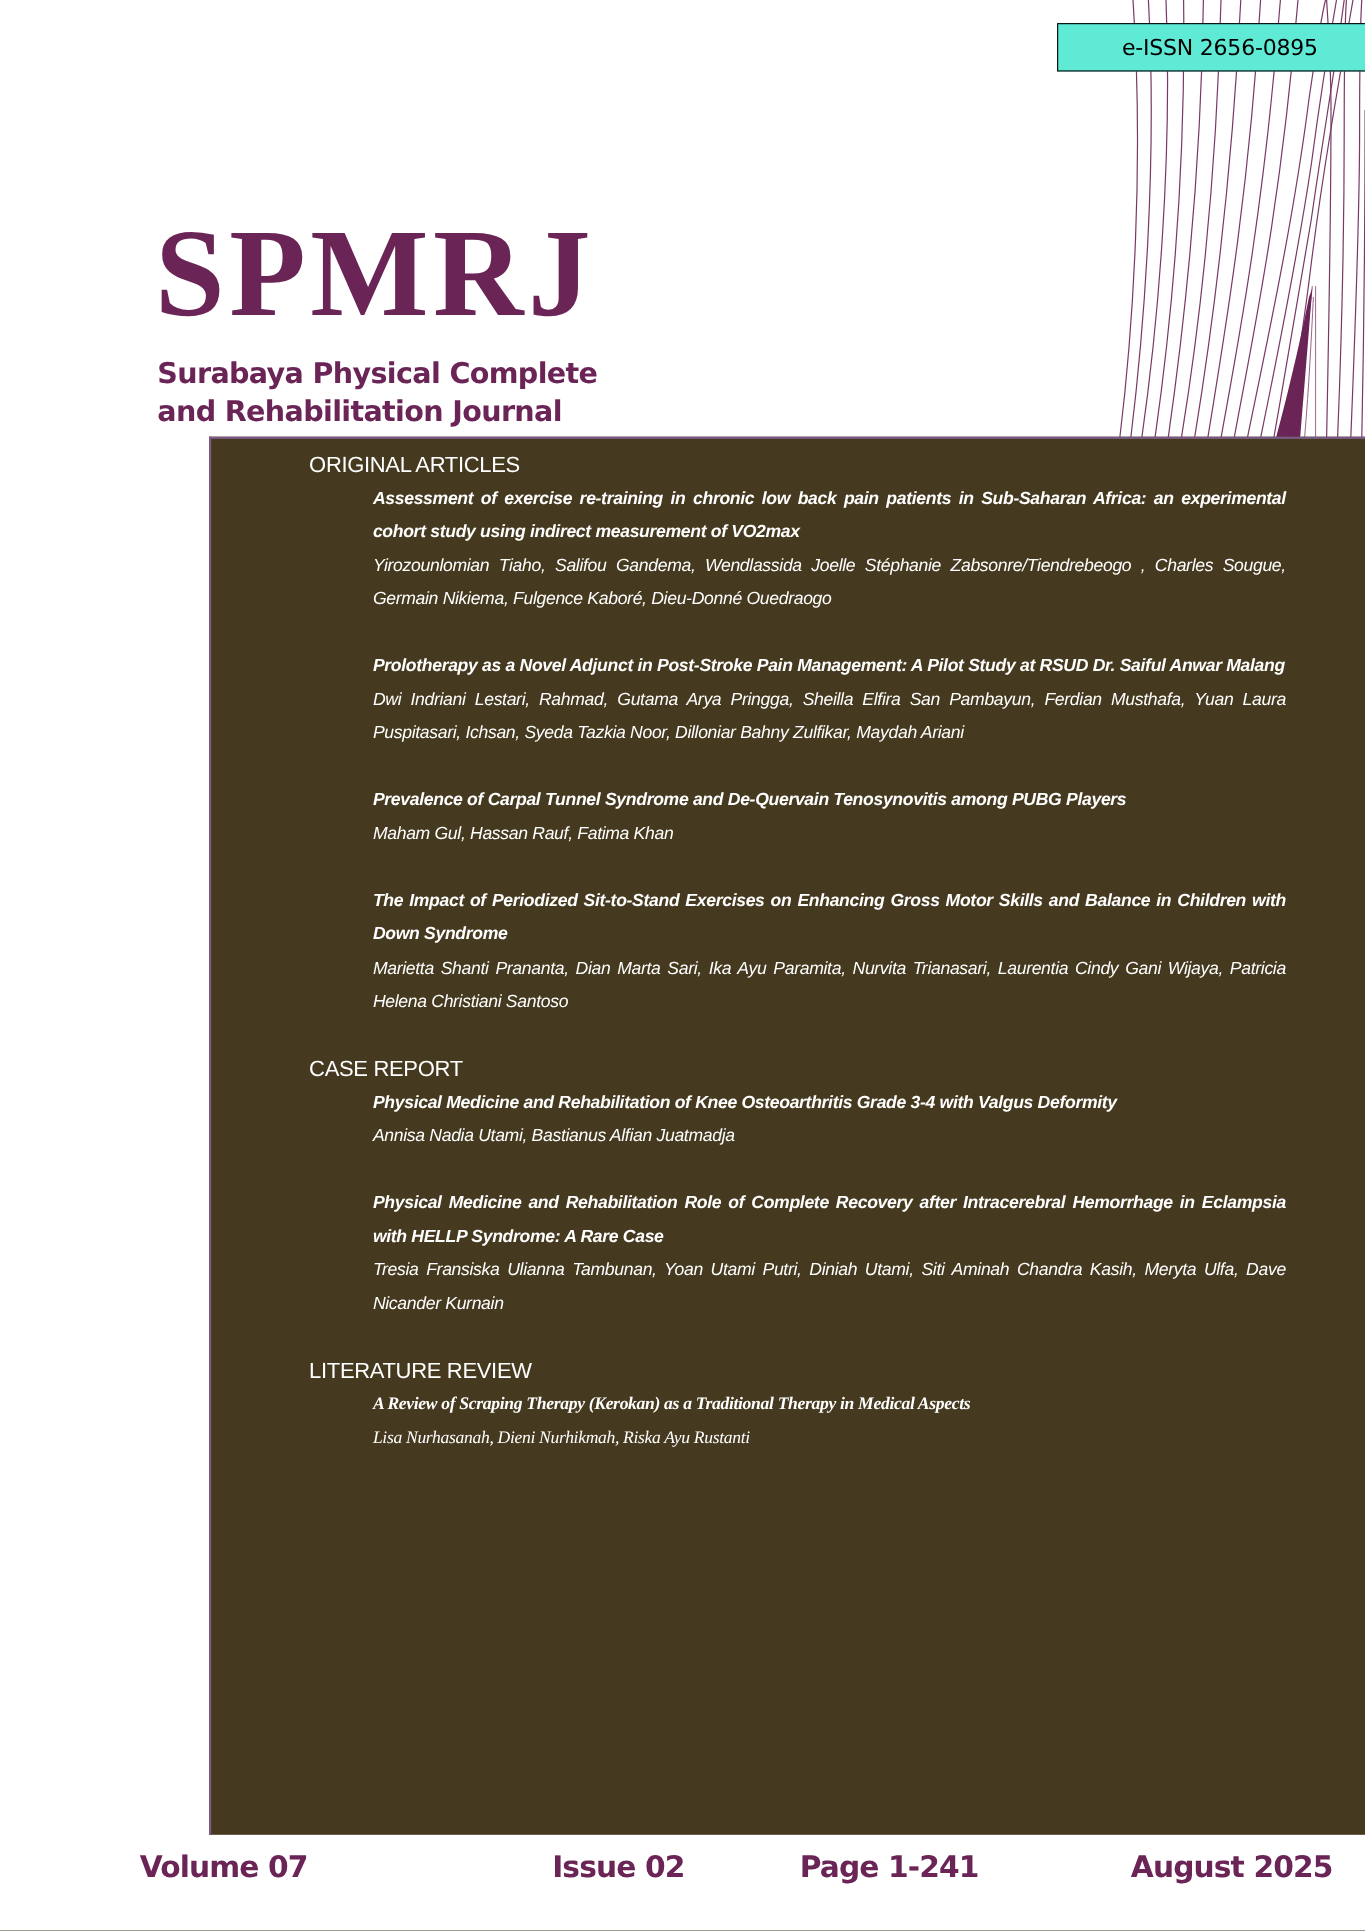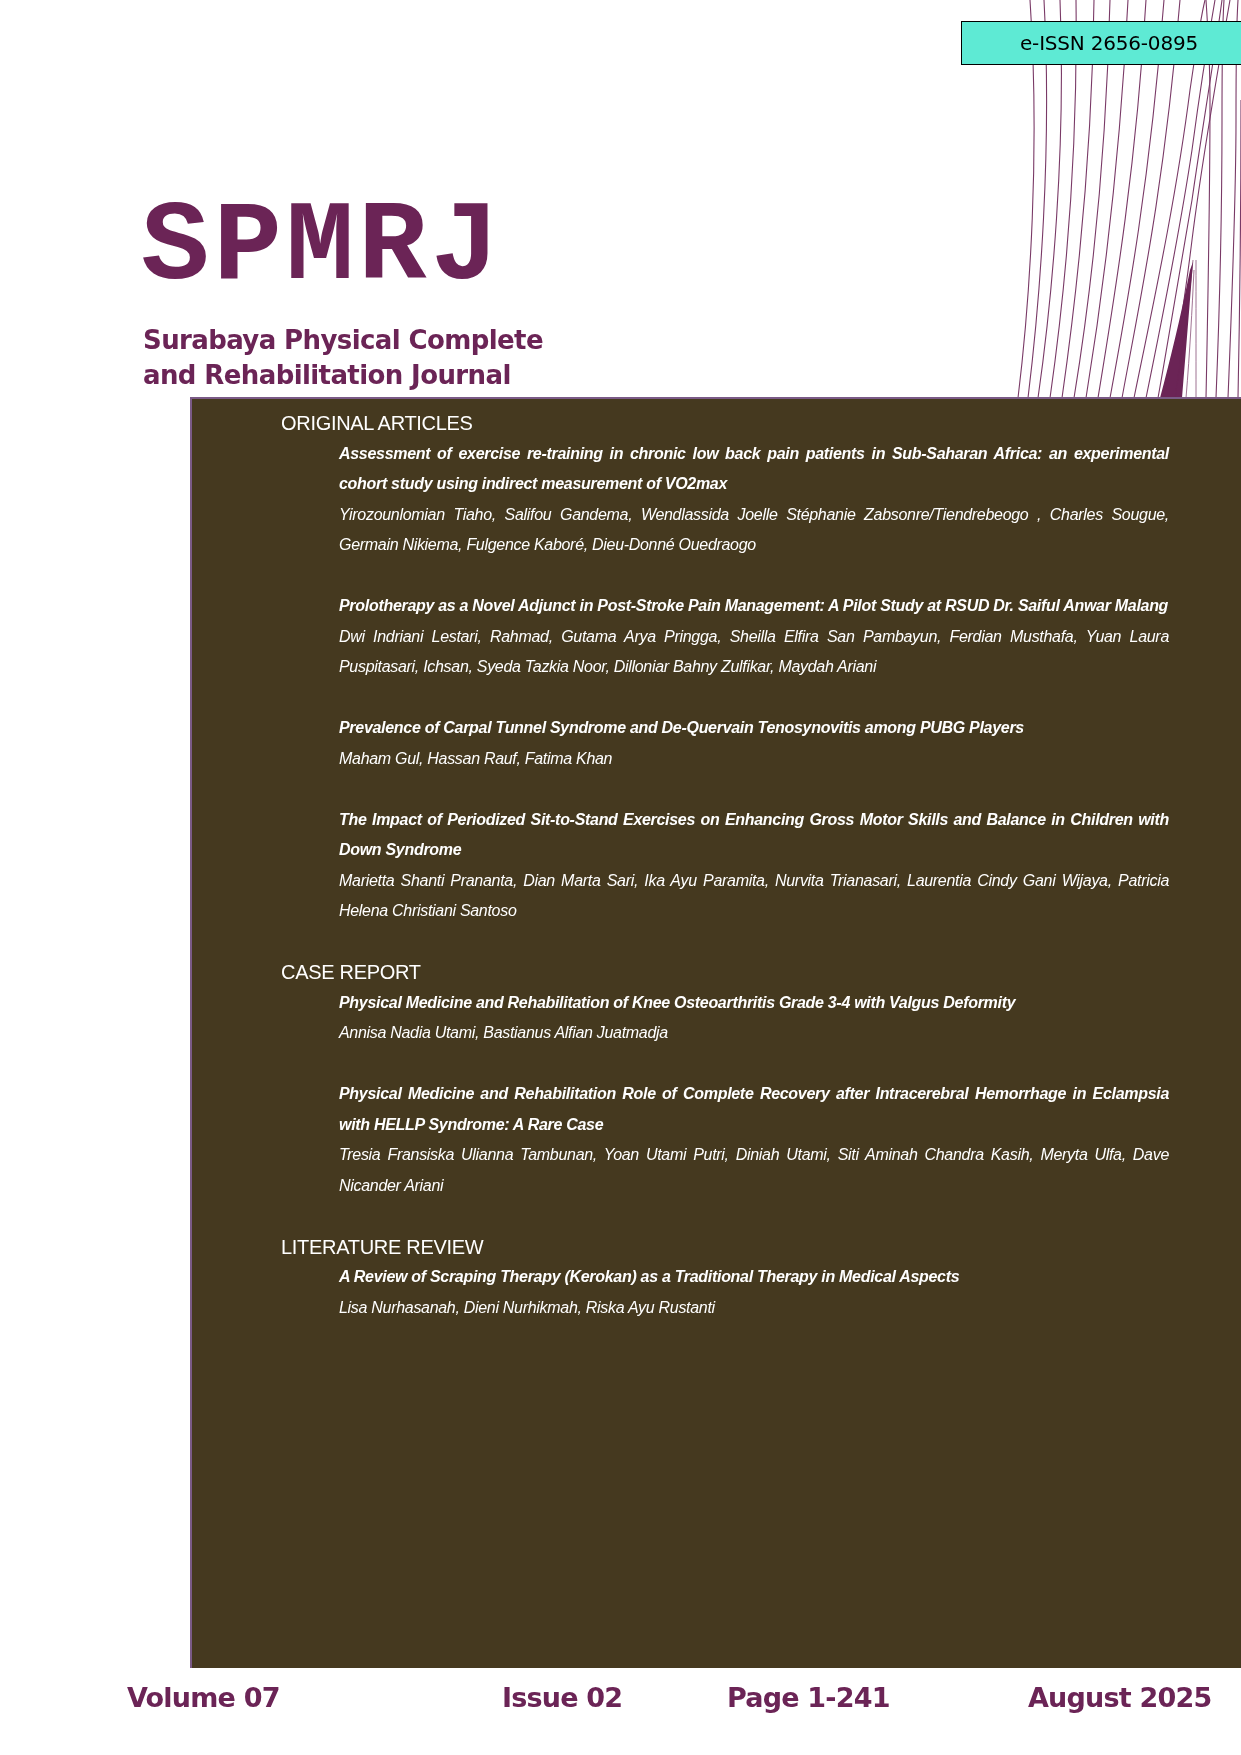--- a/index.html
+++ b/index.html
@@ -11,21 +11,21 @@
   .pattern { position: absolute; left: 1010px; top: 0; width: 231px; height: 398px; }
   .issn {
     position: absolute; left: 961px; top: 21px; width: 296px; height: 44px;
     border: 1.5px solid #000; background: #5eead4; box-sizing: border-box;
     display: flex; align-items: center; justify-content: center;
     font-family: "DejaVu Sans", sans-serif; font-size: 20px; color: #000;
     letter-spacing: -0.2px;
   }
   .logo {
     position: absolute; left: 141px; top: 188px;
-    font-family: Liberation Mono, monospace; font-weight: bold;
+    font-family: Liberation Serif, serif; font-weight: bold;
     font-size: 114px; line-height: 120px; color: #6b2456; letter-spacing: 4px;
   }
   .subtitle {
     position: absolute; left: 143px; top: 323px;
     font-family: "DejaVu Sans", sans-serif; font-weight: bold;
     font-size: 26px; line-height: 35px; color: #6b2456; letter-spacing: -0.6px;
   }
   .panel {
     position: absolute; left: 190px; top: 397px; width: 1051px; height: 1271px;
     background: #45391f; border-top: 2px solid #7a5a86; border-left: 2px solid #7a5a86;
@@ -41,21 +41,21 @@
   }
   .article { padding-left: 58px; margin-bottom: 30.5px; }
   .article-title {
     font-style: italic; font-weight: bold; font-size: 16px; line-height: 30.5px;
     text-align: justify; letter-spacing: -0.3px;
   }
   .article-authors {
     font-style: italic; font-size: 16px; line-height: 30.5px;
     text-align: justify; letter-spacing: -0.3px;
   }
-  .article.last { margin-bottom: 18px; }
+  .article.last { margin-bottom: 18px; font-family: Liberation Serif, serif; }
   .footer {
     position: absolute; top: 1682px; left: 0; width: 1145px; height: 40px;
     font-family: "DejaVu Sans", sans-serif; font-weight: bold; font-size: 27px;
     color: #6b2456; letter-spacing: -0.8px;
   }
   .footer span { position: absolute; top: 0; white-space: nowrap; }
   .f-vol { left: 127px; }
   .f-issue { left: 502px; }
   .f-page { left: 727px; }
   .f-date { left: 1028px; }
@@ -130,21 +130,21 @@
   </div>
 
   <div>
     <div class="section-title">CASE REPORT</div>
     <div class="article">
       <div class="article-title">Physical Medicine and Rehabilitation of Knee Osteoarthritis Grade 3-4 with Valgus Deformity</div>
       <div class="article-authors">Annisa Nadia Utami, Bastianus Alfian Juatmadja</div>
     </div>
     <div class="article">
       <div class="article-title">Physical Medicine and Rehabilitation Role of Complete Recovery after Intracerebral Hemorrhage in Eclampsia with HELLP Syndrome: A Rare Case</div>
-      <div class="article-authors">Tresia Fransiska Ulianna Tambunan, Yoan Utami Putri, Diniah Utami, Siti Aminah Chandra Kasih, Meryta Ulfa, Dave Nicander Ariani</div>
+      <div class="article-authors">Tresia Fransiska Ulianna Tambunan, Yoan Utami Putri, Diniah Utami, Siti Aminah Chandra Kasih, Meryta Ulfa, Dave Nicander Kurnain</div>
     </div>
   </div>
 
   <div>
     <div class="section-title">LITERATURE REVIEW</div>
     <div class="article last">
       <div class="article-title">A Review of Scraping Therapy (Kerokan) as a Traditional Therapy in Medical Aspects</div>
       <div class="article-authors">Lisa Nurhasanah, Dieni Nurhikmah, Riska Ayu Rustanti</div>
     </div>
   </div>

